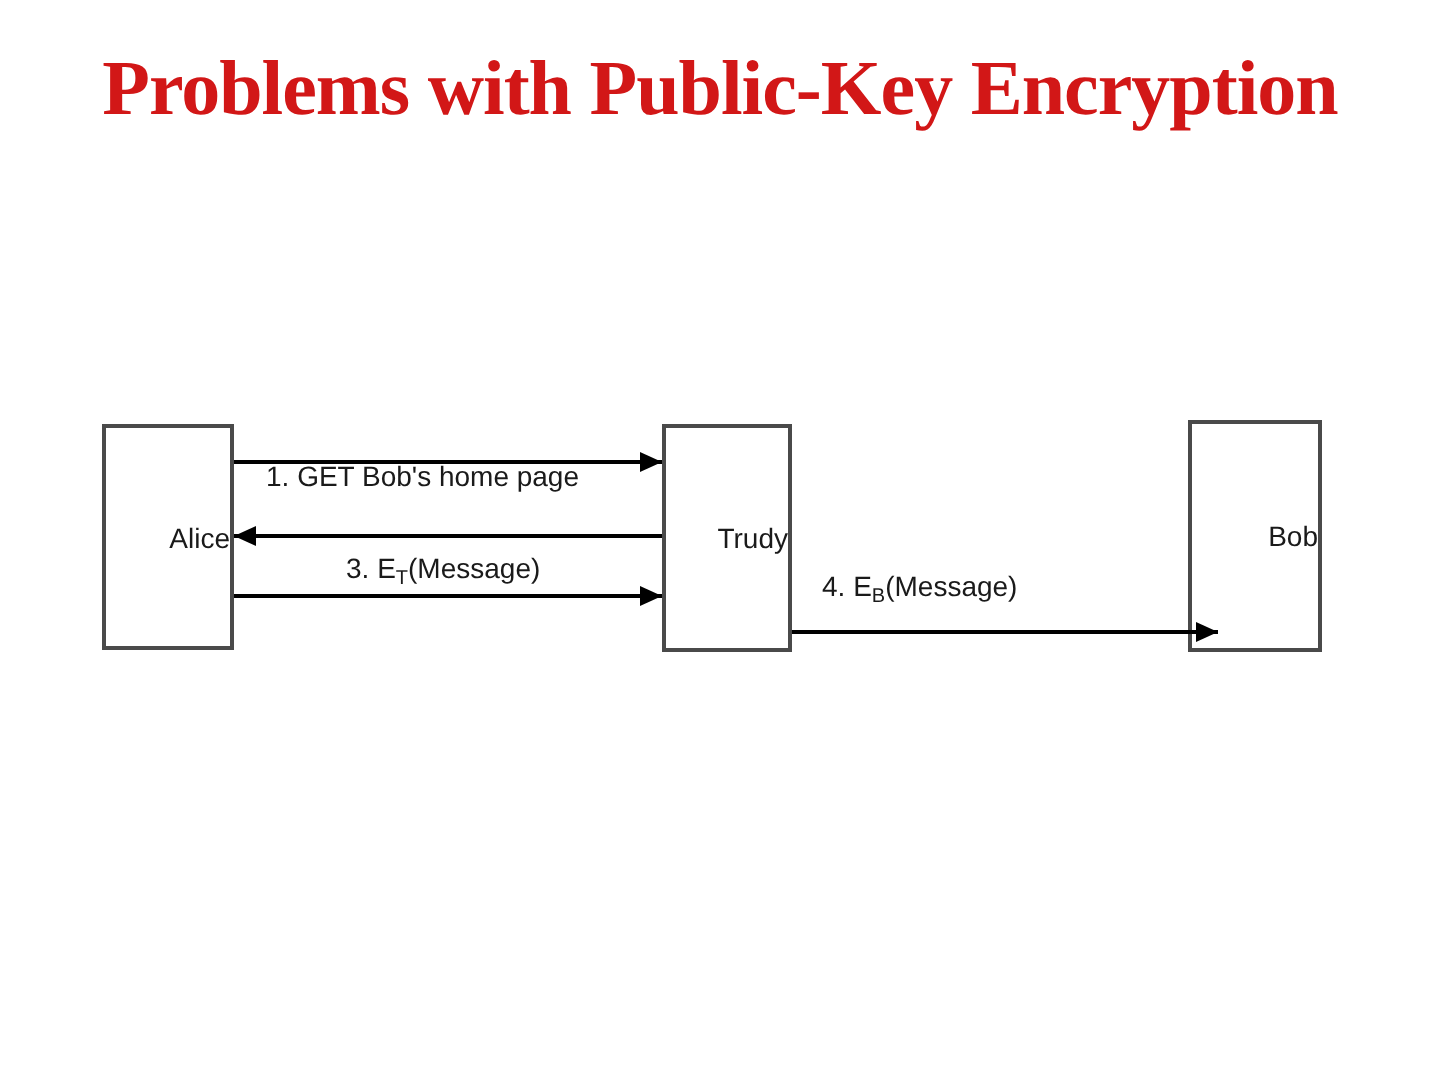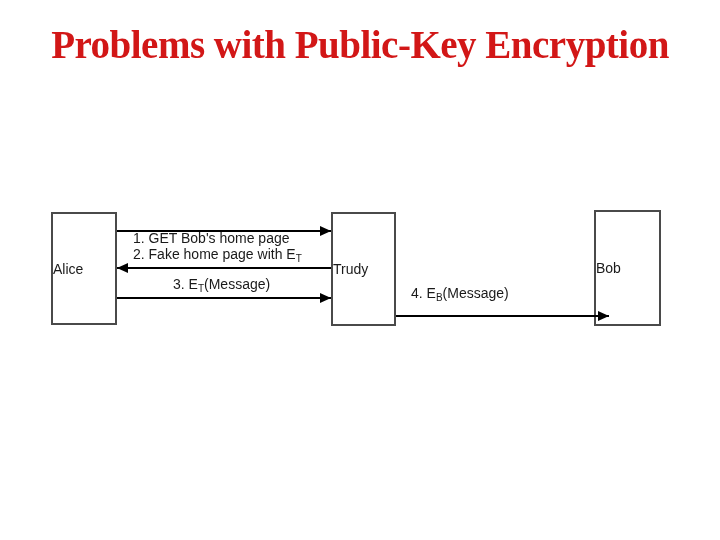--- a/index.html
+++ b/index.html
@@ -36,21 +36,21 @@
     width: 720px;
     height: 540px;
   }
   .actor-box {
     position: absolute;
     box-sizing: border-box;
     border: 2px solid #4a4a4a;
     background: #ffffff;
     display: flex;
     align-items: center;
-    justify-content: flex-start;
+    justify-content: flex-end;
     font-size: 14px;
     color: #1a1a1a;
   }
   .actor-alice { left: 51px;  top: 212px; width: 66px; height: 113px; }
   .actor-trudy { left: 331px; top: 212px; width: 65px; height: 114px; }
   .actor-bob   { left: 594px; top: 210px; width: 67px; height: 116px; }
 
   .arrow {
     position: absolute;
     height: 2px;
@@ -138,23 +138,20 @@
     <div class="arrow arrow-3">
       <span class="head-right"></span>
     </div>
     <div class="arrow arrow-4">
       <span class="head-right"></span>
     </div>
 
     <div class="msg-label label-1">
       <span>1. GET Bob's home page</span><sub></sub><span></span>
     </div>
-    <div class="msg-label label-2">
-      <span>2. Fake home page with E</span><sub>T</sub><span></span>
-    </div>
     <div class="msg-label label-3">
       <span>3. E</span><sub>T</sub><span>(Message)</span>
     </div>
     <div class="msg-label label-4">
       <span>4. E</span><sub>B</sub><span>(Message)</span>
     </div>
 
   </div>
 
 

